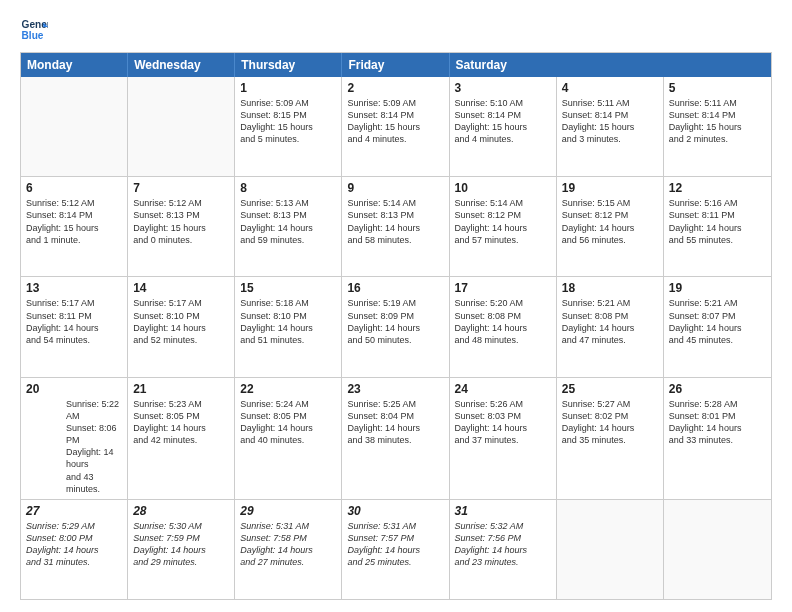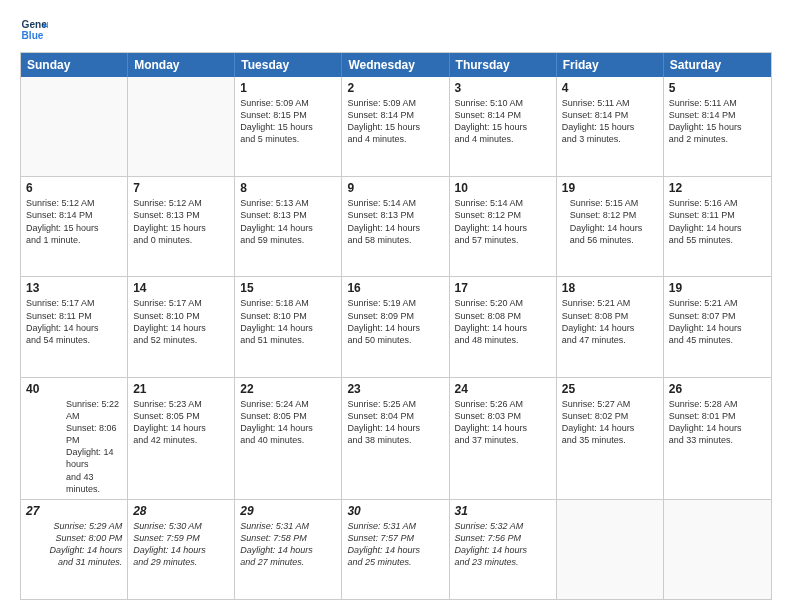--- a/index.html
+++ b/index.html
@@ -119,23 +119,21 @@
       </div>
     </div>
     <div class="title-block">
       <div class="main-title"></div>
       <div class="sub-title"></div>
     </div>
   </div>
 
   <div class="calendar">
     <div class="cal-header">
-    <div class="cal-header-cell">Sunday</div>
         <div class="cal-header-cell">Monday</div>
-        <div class="cal-header-cell">Tuesday</div>
         <div class="cal-header-cell">Wednesday</div>
         <div class="cal-header-cell">Thursday</div>
         <div class="cal-header-cell">Friday</div>
         <div class="cal-header-cell">Saturday</div>
       </div>
     <div class="cal-body">
     <div class="cal-row">
           <div class="cal-cell empty"></div>
           <div class="cal-cell empty"></div>
           <div class="cal-cell">
@@ -205,21 +203,21 @@
           </div>
           <div class="cal-cell">
             <span class="day-num">10</span>
             <div class="cell-text" style="white-space: pre-line;">Sunrise: 5:14 AM
 Sunset: 8:12 PM
 Daylight: 14 hours
 and 57 minutes.</div>
           </div>
           <div class="cal-cell">
             <span class="day-num">19</span>
-            <div class="cell-text" style="white-space: pre-line; margin-left: 8px;">Sunrise: 5:15 AM
+            <div class="cell-text" style="white-space: pre-line;">Sunrise: 5:15 AM
 Sunset: 8:12 PM
 Daylight: 14 hours
 and 56 minutes.</div>
           </div>
           <div class="cal-cell">
             <span class="day-num">12</span>
             <div class="cell-text" style="white-space: pre-line;">Sunrise: 5:16 AM
 Sunset: 8:11 PM
 Daylight: 14 hours
 and 55 minutes.</div>
@@ -271,21 +269,21 @@
           <div class="cal-cell">
             <span class="day-num">19</span>
             <div class="cell-text" style="white-space: pre-line;">Sunrise: 5:21 AM
 Sunset: 8:07 PM
 Daylight: 14 hours
 and 45 minutes.</div>
           </div>
         </div>
         <div class="cal-row">
           <div class="cal-cell">
-            <span class="day-num">40</span>
+            <span class="day-num">20</span>
             <div class="cell-text" style="white-space: pre-line; margin-left: 40px;">Sunrise: 5:22 AM
 Sunset: 8:06 PM
 Daylight: 14 hours
 and 43 minutes.</div>
           </div>
           <div class="cal-cell">
             <span class="day-num">21</span>
             <div class="cell-text" style="white-space: pre-line;">Sunrise: 5:23 AM
 Sunset: 8:05 PM
 Daylight: 14 hours
@@ -323,21 +321,21 @@
             <span class="day-num">26</span>
             <div class="cell-text" style="white-space: pre-line;">Sunrise: 5:28 AM
 Sunset: 8:01 PM
 Daylight: 14 hours
 and 33 minutes.</div>
           </div>
         </div>
         <div class="cal-row">
           <div class="cal-cell">
             <span class="day-num">27</span>
-            <div class="cell-text" style="white-space: pre-line; text-align: right;">Sunrise: 5:29 AM
+            <div class="cell-text" style="white-space: pre-line;">Sunrise: 5:29 AM
 Sunset: 8:00 PM
 Daylight: 14 hours
 and 31 minutes.</div>
           </div>
           <div class="cal-cell">
             <span class="day-num">28</span>
             <div class="cell-text" style="white-space: pre-line;">Sunrise: 5:30 AM
 Sunset: 7:59 PM
 Daylight: 14 hours
 and 29 minutes.</div>

